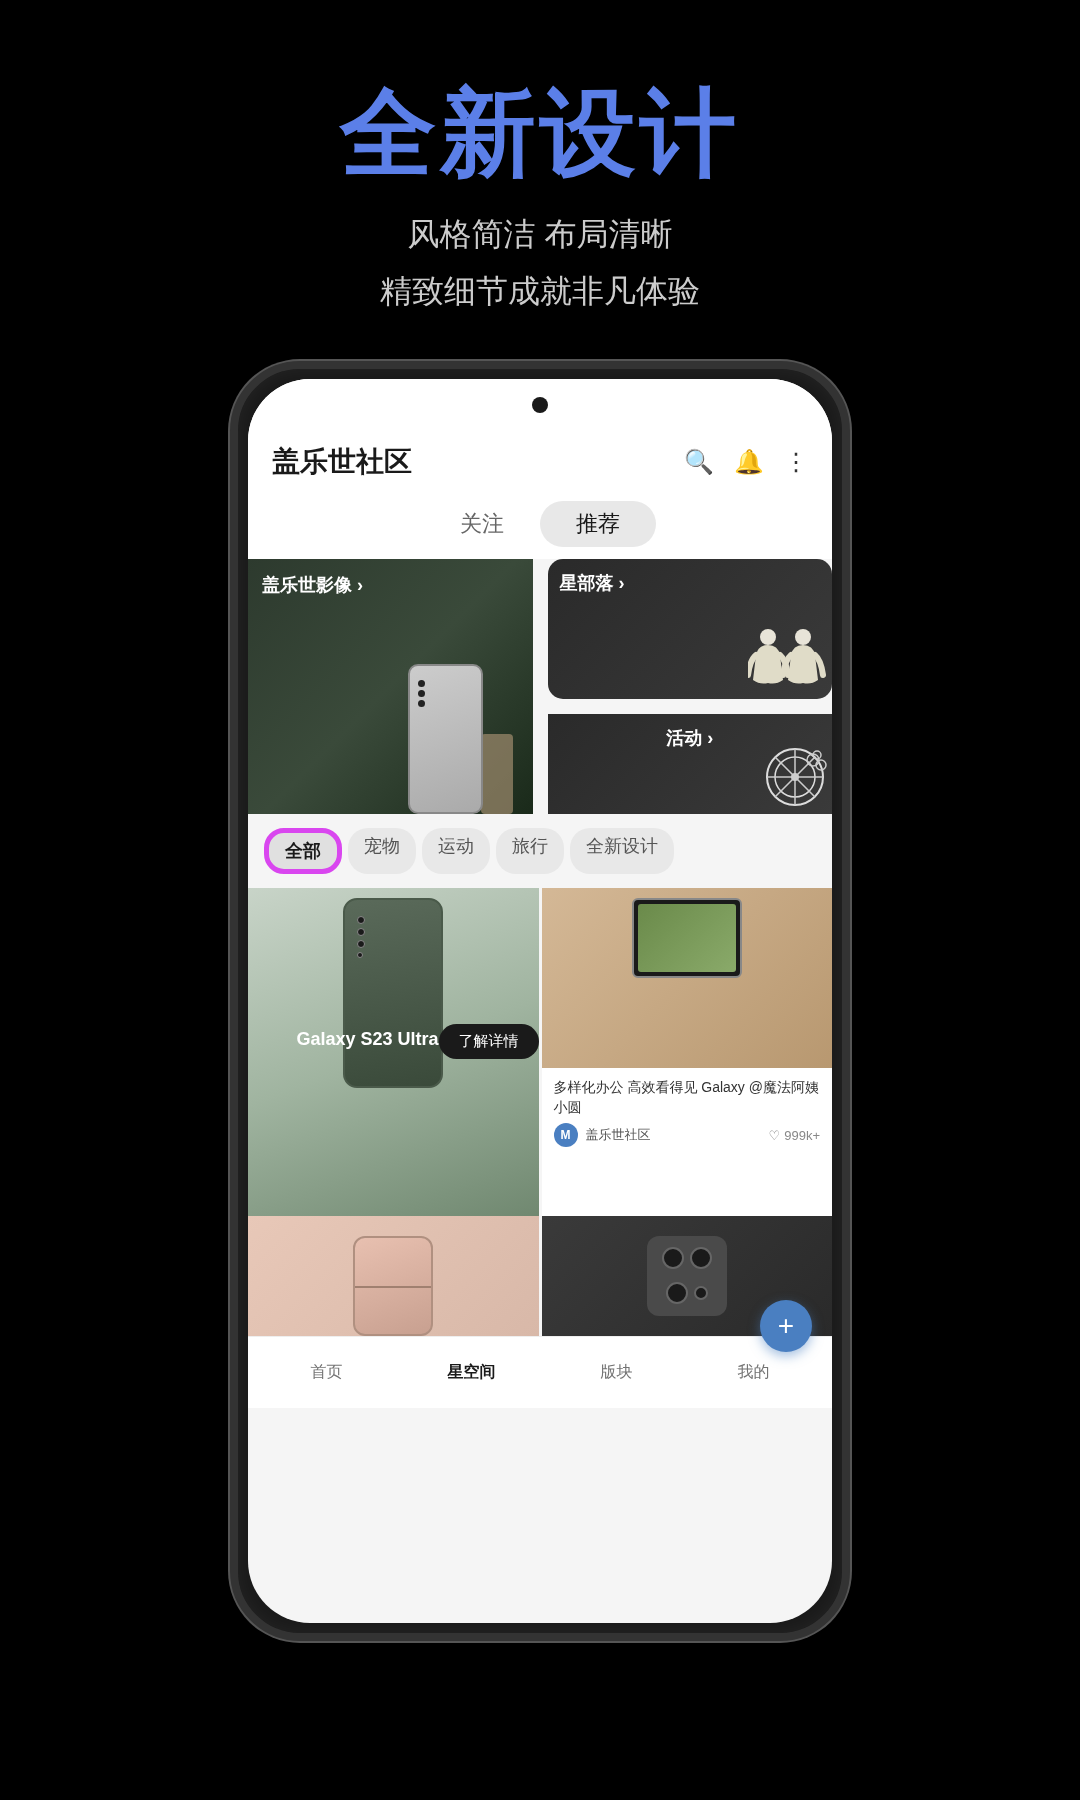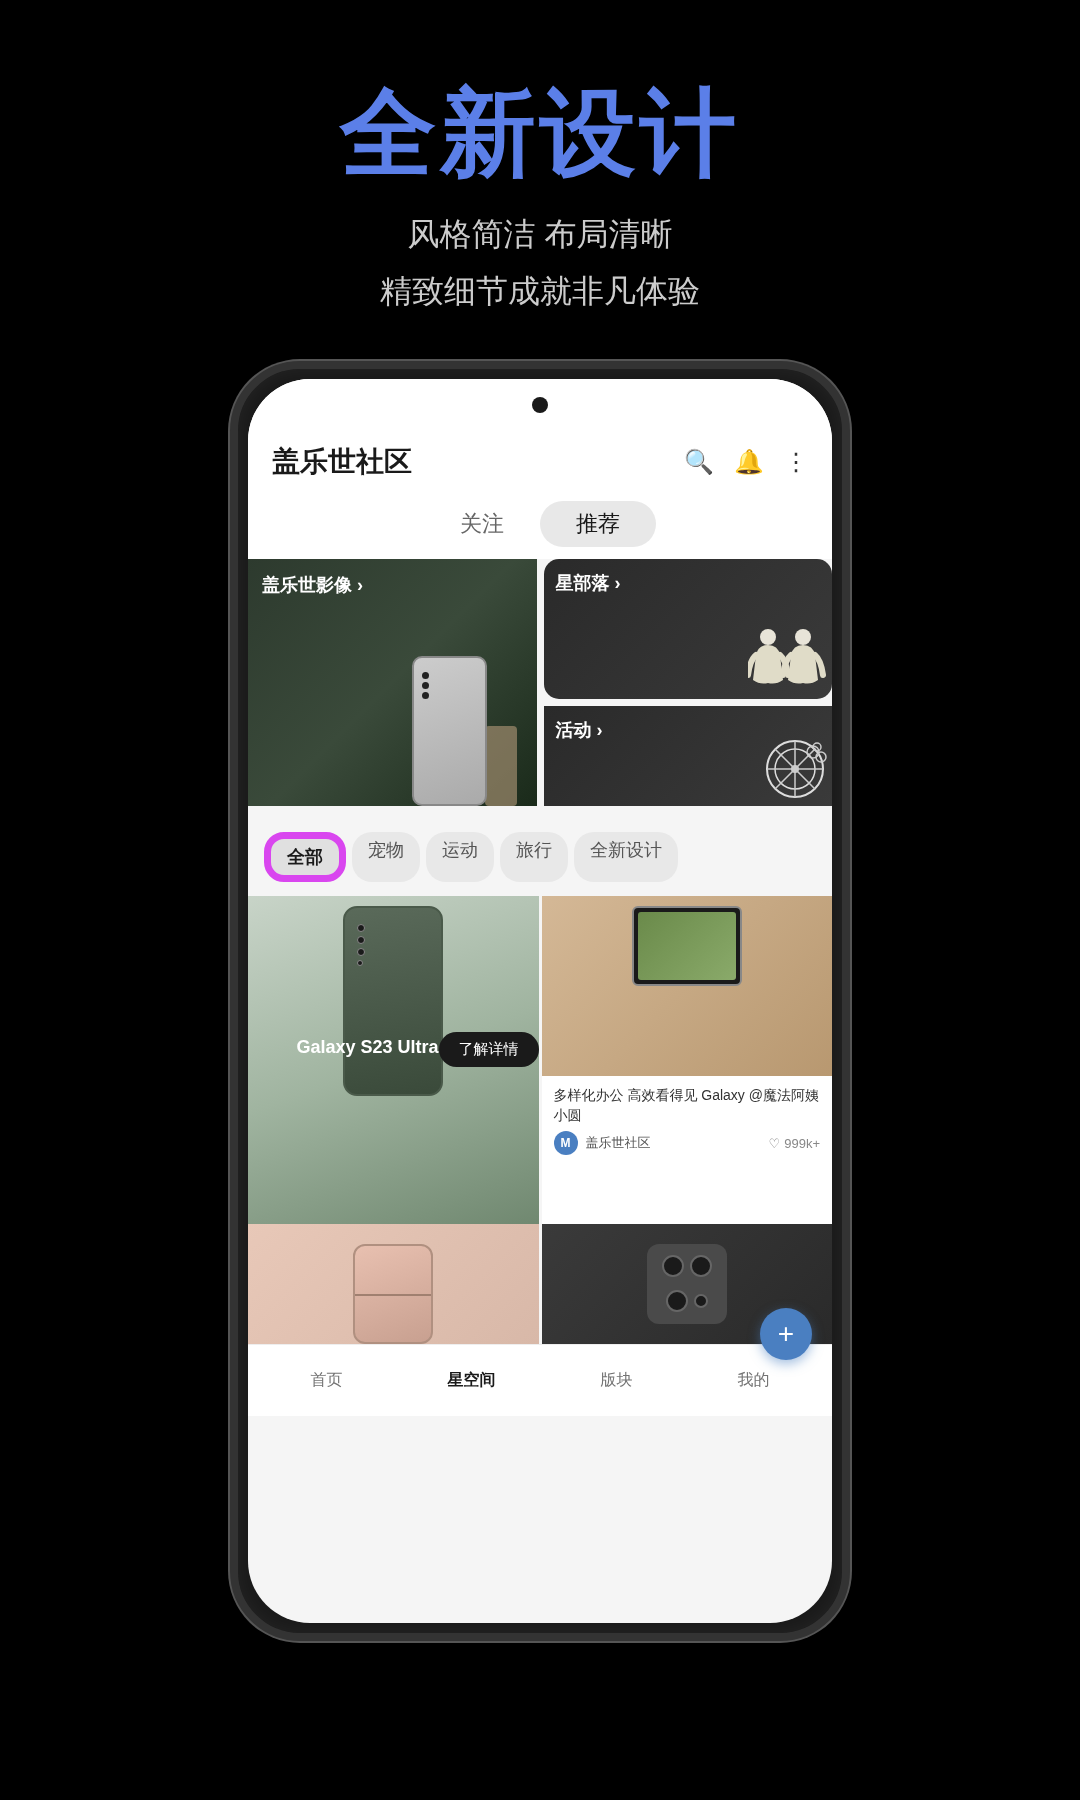--- a/index.html
+++ b/index.html
@@ -145,22 +145,22 @@
       background: #e8e8e8;
       color: #1a1a1a;
       font-weight: 500;
     }
 
     
     .banner-grid {
       display: grid;
       grid-template-columns: 1fr 1fr;
       grid-template-rows: 140px 100px;
-      gap: 7px;
-      margin-bottom: 12px;
+      gap: 15px;
+      margin-bottom: 0;
       flex-shrink: 0;
     }
 
     .banner-item {
       position: relative;
       overflow: hidden;
       cursor: pointer;
     }
 
     .banner-item.large {
@@ -186,21 +186,21 @@
       justify-content: flex-start;
       padding: 12px;
     }
 
     .banner-bg-activity {
       width: 100%;
       height: 100%;
       background: linear-gradient(135deg, #2a2a2a, #3a3a3a);
       display: flex;
       align-items: flex-start;
-      justify-content: flex-start;
+      justify-content: center;
       padding: 12px;
     }
 
     .banner-label {
       font-size: 18px;
       font-weight: 600;
       color: #fff;
       z-index: 2;
       position: relative;
     }
@@ -240,21 +240,21 @@
       background: #e8e8e8;
       color: #555;
       white-space: nowrap;
       cursor: pointer;
     }
 
     .cat-tab.active {
       background: #e0e0e0;
       color: #1a1a1a;
       font-weight: 600;
-      border: 7px solid #d946ef;
+      border: 5px solid #d946ef;
     }
 
     .card {
       position: relative;
       overflow: hidden;
       cursor: pointer;
     }
 
     .card-large {
       height: 328px;

